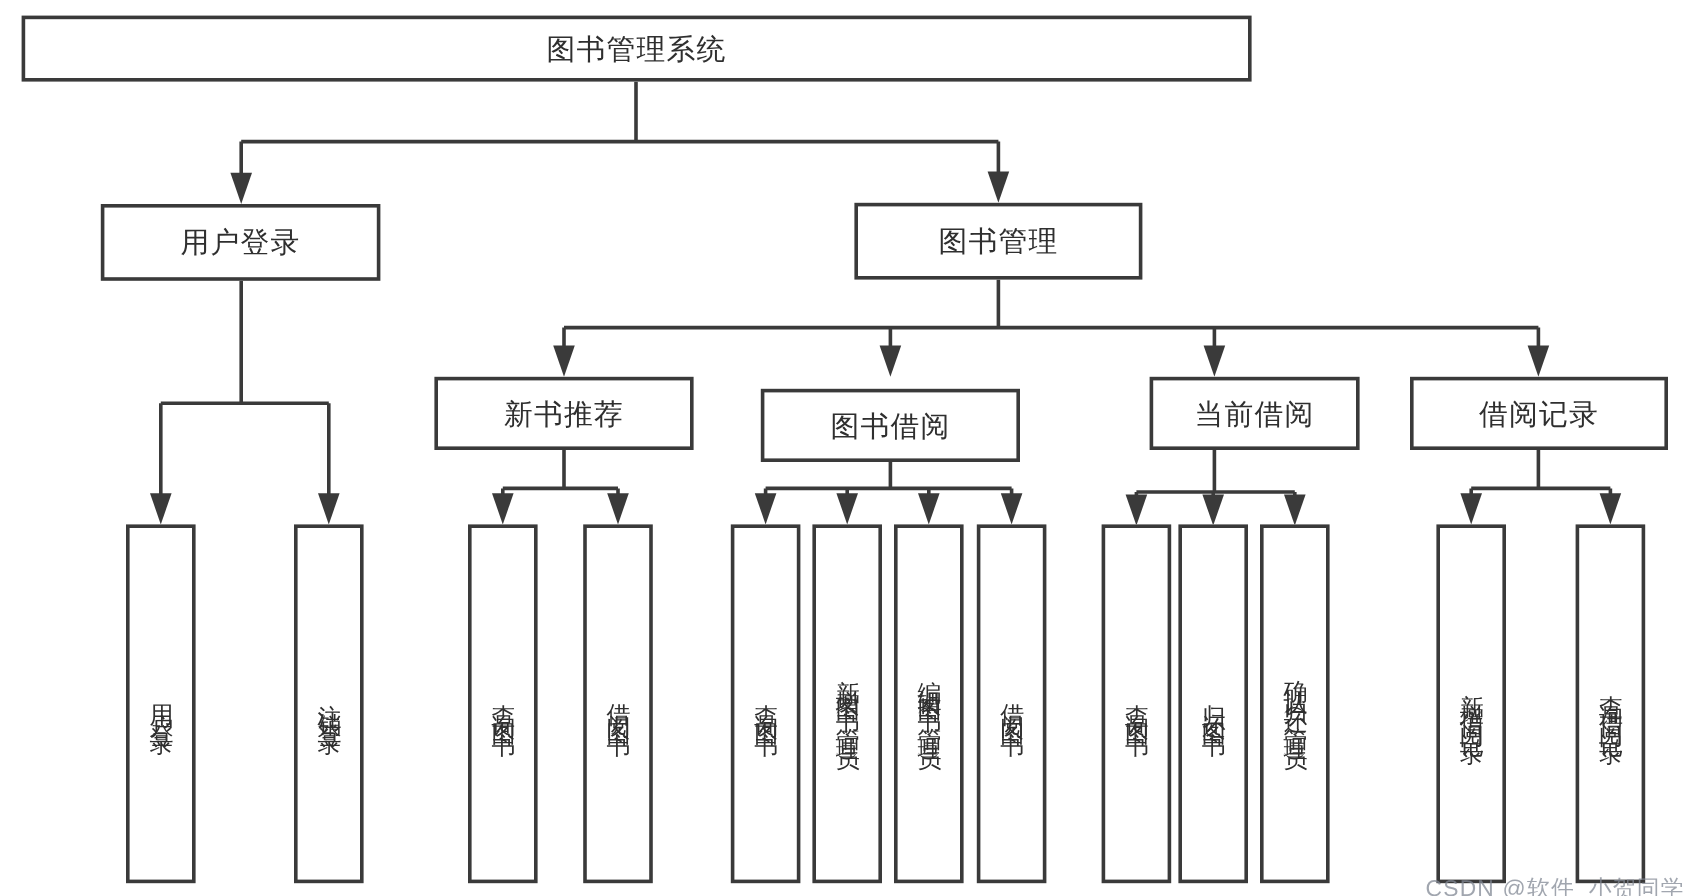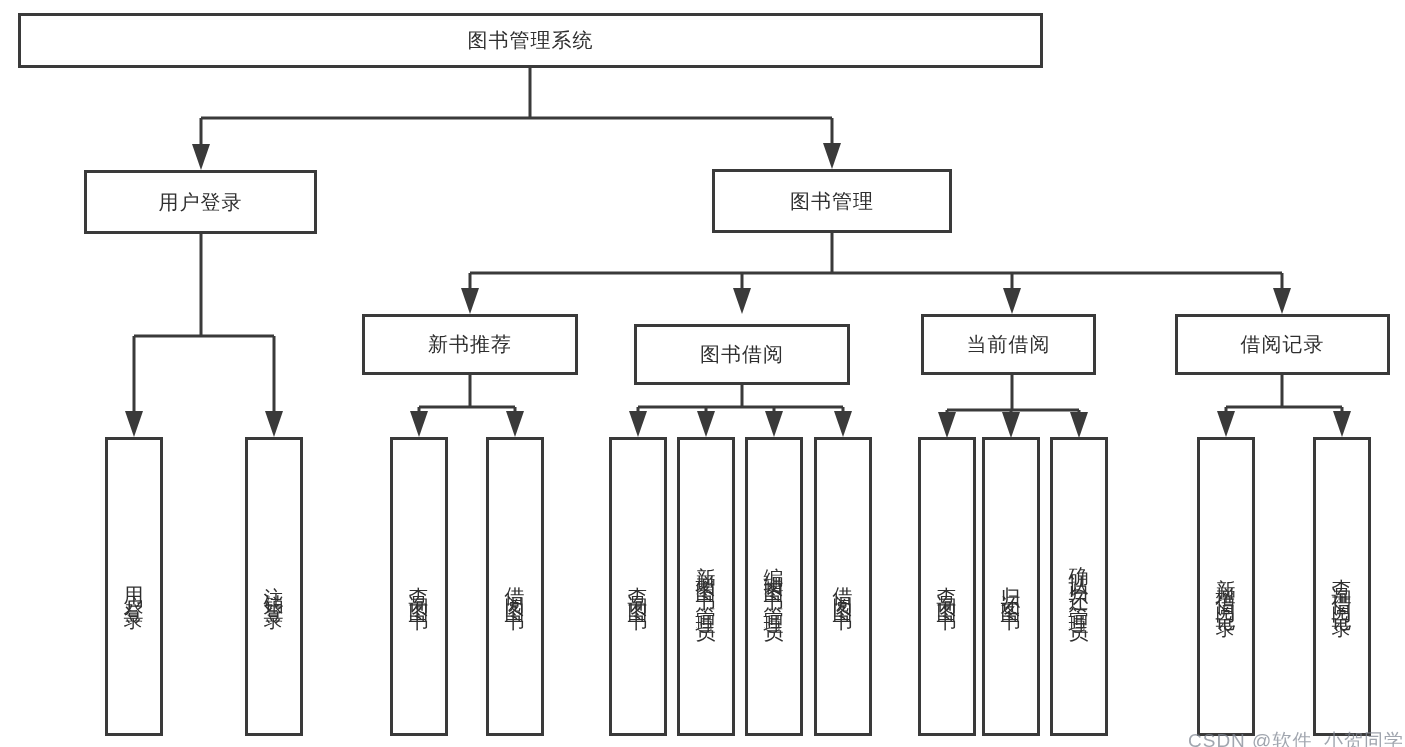--- a/index.html
+++ b/index.html
@@ -14,21 +14,21 @@
   svg.wires{position:absolute;left:0;top:0;z-index:1;}
   .node{
     position:absolute;
     box-sizing:border-box;
     background:#ffffff;
     border:3px solid #3a3a3a;
     display:flex;align-items:center;justify-content:center;
     z-index:2;
   }
   .hbox{
-    font-size:20px;
+    font-size:24px;
     letter-spacing:1px;
     white-space:nowrap;
   }
   .vbox{
     width:58px;top:437px;height:299px;
   }
   .vbox .vtext{
     writing-mode:vertical-rl;
     text-orientation:mixed;
     font-size:20px;
@@ -107,21 +107,21 @@
   <div class="node hbox" style="left:712px;top:169px;width:240px;height:64px;">
     <span>图书管理</span>
   </div>
 
   <div class="node hbox" style="left:362px;top:314px;width:216px;height:61px;">
     <span>新书推荐</span>
   </div>
   <div class="node hbox" style="left:634px;top:324px;width:216px;height:61px;">
     <span>图书借阅</span>
   </div>
-  <div class="node hbox" style="left:921px;top:314px;width:175px;height:61px;">
+  <div class="node hbox" style="left:958px;top:314px;width:175px;height:61px;">
     <span>当前借阅</span>
   </div>
   <div class="node hbox" style="left:1175px;top:314px;width:215px;height:61px;">
     <span>借阅记录</span>
   </div>
 
   <div class="node vbox" style="left:105px;">
     <span class="vtext">用户登录</span>
   </div>
   <div class="node vbox" style="left:245px;">

